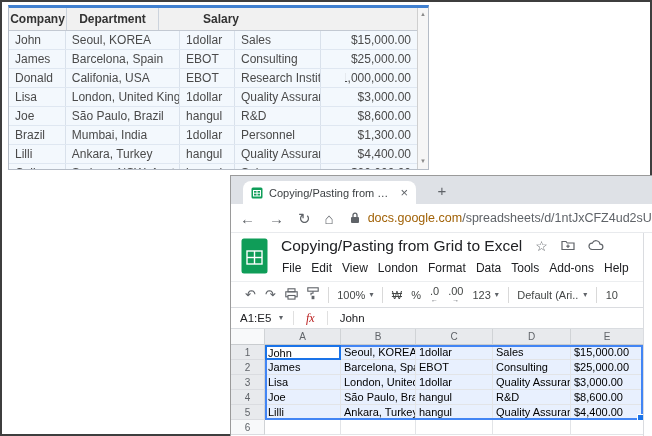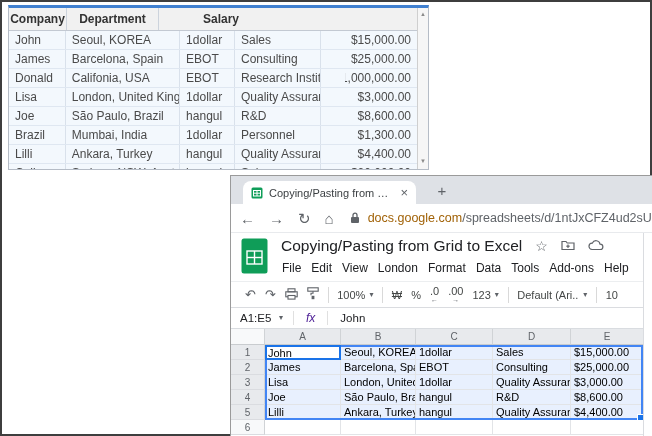--- a/index.html
+++ b/index.html
@@ -71,21 +71,21 @@
   .dec-stack { display:flex; flex-direction:column; align-items:center; line-height:1; }
   .dec-stack .tiny-arrow { font-size:7px; color:#5f6368; margin-top:-1px; }
   .font-label { max-width:62px; overflow:hidden; white-space:nowrap; }
   .size-caret { margin-left:26px; }
 
   .formula-bar { position:absolute; left:0; top:132px; width:100%; height:21px; background:#fff;
     border-bottom:1px solid #d9dce0; display:flex; align-items:center; }
   .name-box { width:48px; padding-left:9px; font-size:11.5px; color:#202124; }
   .nb-caret { margin:0 10px 0 0; }
   .fb-sep { width:1px; height:14px; background:#e0e0e0; }
-  .fx { font-size:12px; font-style:italic; color:#4c1d95; margin:0 12px; }
+  .fx { font-size:12px; font-style:italic; color:#b91c1c; margin:0 12px;font-family:Liberation Serif, serif; }
   .fb-value { font-size:11.5px; color:#202124; margin-left:12px; }
 
   
   .sgrid { position:absolute; left:0; top:153px; width:413px; height:108px; background:#fff; font-size:11px; }
   .sg-hrow { display:flex; height:16px; }
   .sg-hcell { display:flex; align-items:center; justify-content:center; font-size:10px; color:#5f6368;
     background:#e8eaed; border-right:1px solid #d0d3d6; border-bottom:1px solid #c9cccf; height:100%; }
   .sg-corner { background:#f8f9fa; }
   .sg-row { display:flex; height:15px; }
   .sg-rh { display:flex; align-items:center; justify-content:center; font-size:10px; color:#5f6368;

